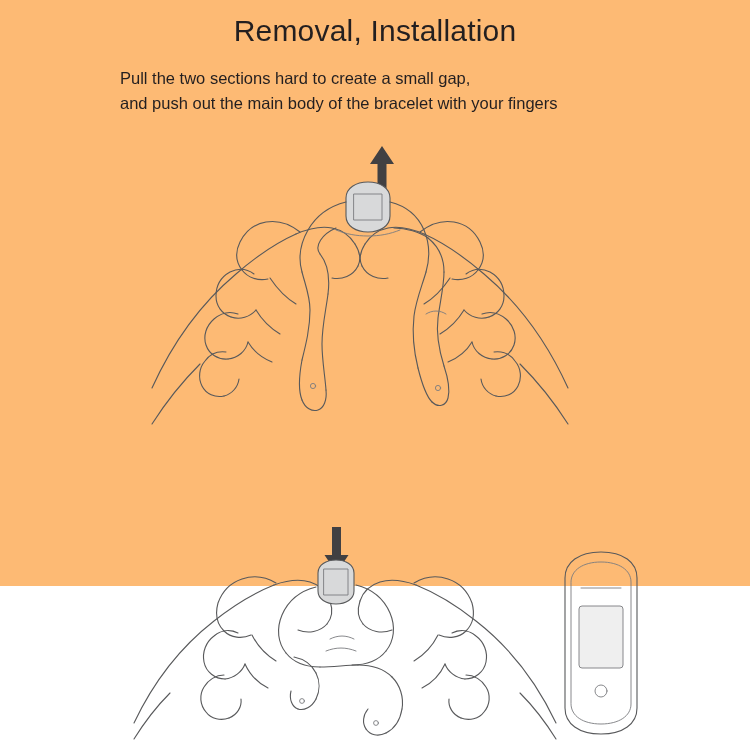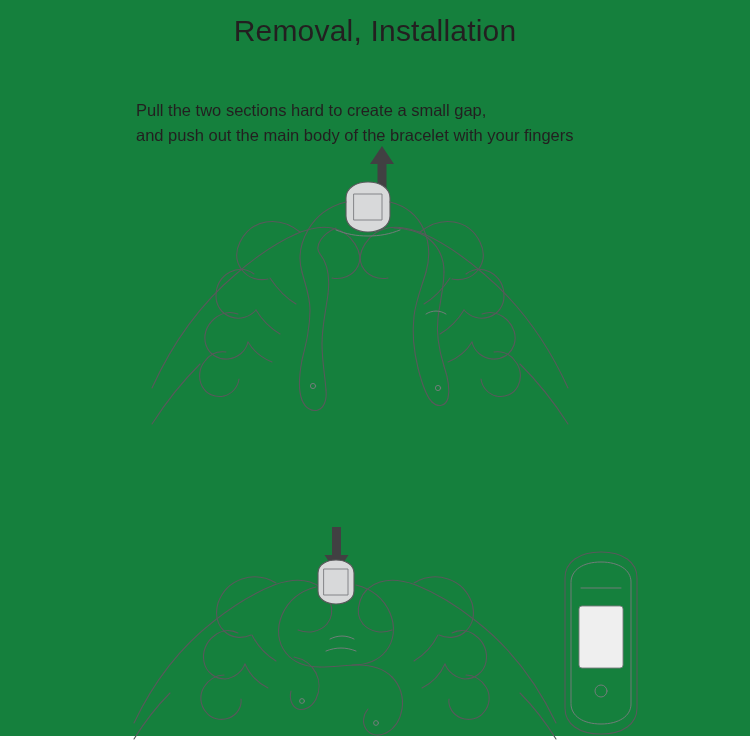--- a/index.html
+++ b/index.html
@@ -11,22 +11,22 @@
     width: 750px;
     height: 750px;
     font-family: "Liberation Sans", sans-serif;
     color: #231f20;
     overflow: hidden;
     position: relative;
   }
   .page {
     position: relative;
     width: 750px;
-    height: 736px;
-    background: #15803d;
+    height: 586px;
+    background: #fdba74;
   }
   .title {
     position: absolute;
     top: 14px;
     left: 0;
     width: 750px;
     text-align: center;
     font-size: 30px;
     font-weight: 400;
     letter-spacing: 0.2px;
@@ -34,23 +34,22 @@
   }
   .step-text {
     position: absolute;
     font-size: 16.5px;
     line-height: 25px;
     color: #231f20;
     white-space: pre-line;
   }
   .step1-text {
     top: 66px;
-    left: 136px;
+    left: 120px;
     width: 560px;
-    margin-top: 32px;
   }
   .step2-text {
     top: 436px;
     left: 130px;
     width: 600px;
   }
   .illus {
     position: absolute;
   }
   .illus-1 {

